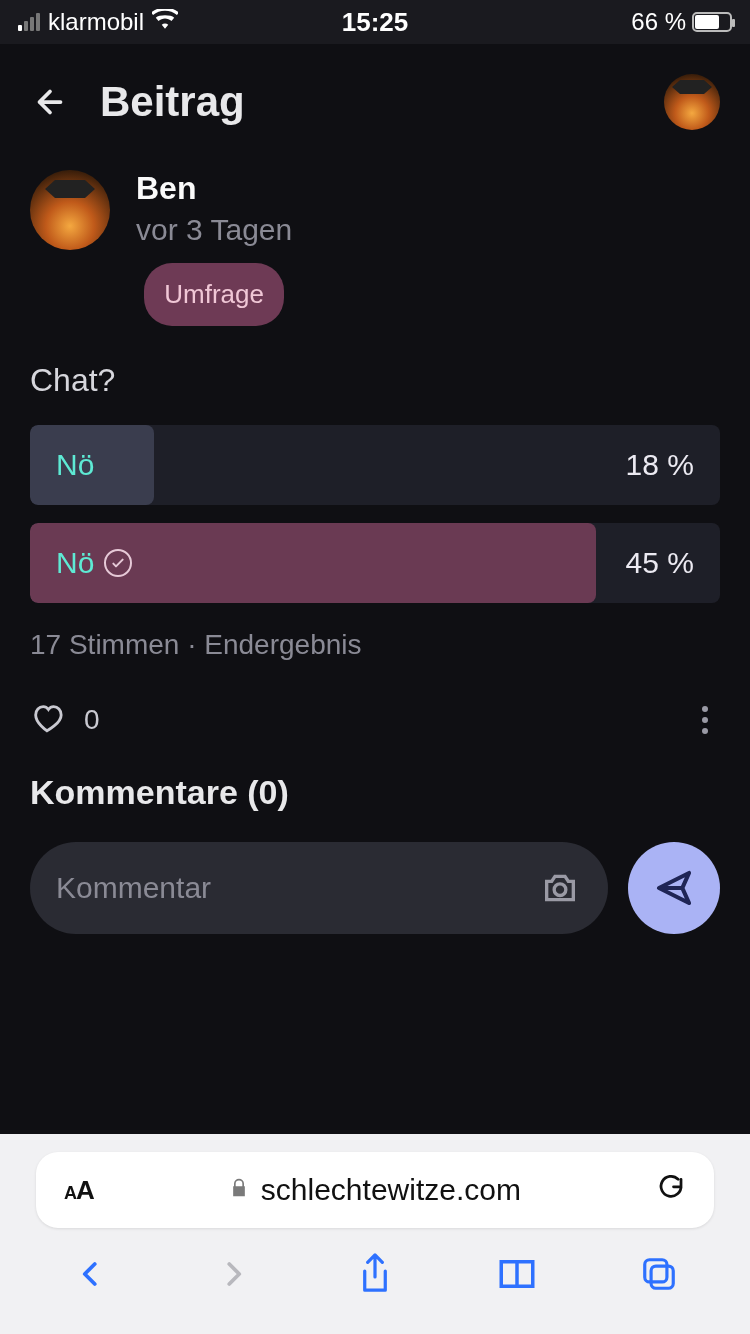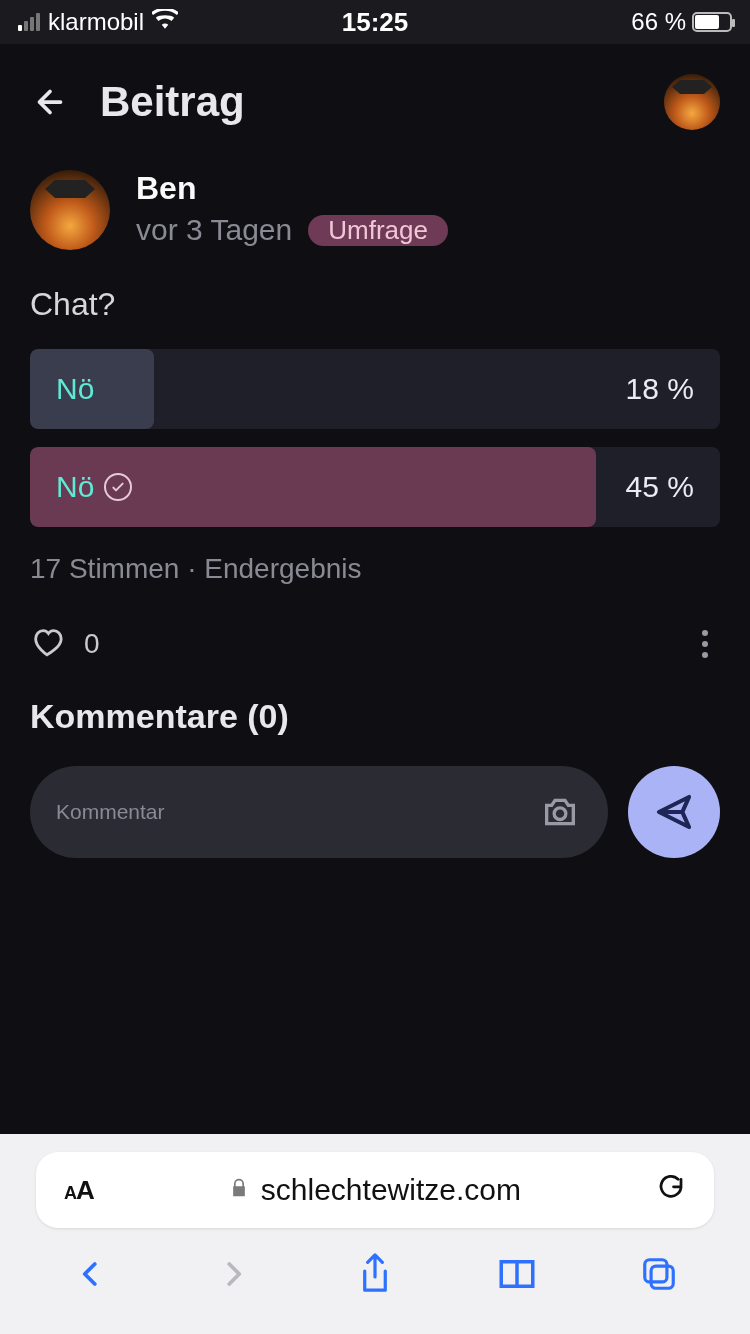--- a/index.html
+++ b/index.html
@@ -26,23 +26,23 @@
   .header-title { font-size: 42px; font-weight: 600; color: #e8e8ea; flex: 1; }
   .avatar { width: 62px; height: 62px; border-radius: 50%; background: radial-gradient(circle at 50% 70%, #f4a840 0%, #c05a1a 35%, #3a1e0a 80%); position: relative; overflow: hidden; }
   .avatar::before { content: ""; position: absolute; top: 6px; left: 50%; transform: translateX(-50%); width: 40px; height: 14px; background: #222; clip-path: polygon(0 50%, 20% 0, 80% 0, 100% 50%, 80% 100%, 20% 100%); }
   .avatar-small { width: 56px; height: 56px; }
   
   .post { padding: 10px 30px 0 30px; }
   .post-head { display: flex; gap: 26px; align-items: flex-start; }
   .post-head .avatar { width: 80px; height: 80px; }
   .post-head .avatar::before { width: 50px; height: 18px; top: 10px; }
   .name { font-size: 32px; font-weight: 600; color: #fafafa; }
-  .meta-row { display: flex; align-items: center; gap: 16px; margin-top: 6px; }
+  .meta-row { display: flex; align-items: center; gap: 16px; margin-top: 6px; flex-direction: column; }
   .timeago { font-size: 30px; color: #8a8a95; }
-  .badge { background: #6e3a55; color: #f0c7d6; font-size: 26px; padding: 0 20px; border-radius: 28px; font-weight: 500; }
+  .badge { background: #6e3a55; color: #f0c7d6; font-size: 26px; padding: 16px 20px; border-radius: 28px; font-weight: 500; }
   .question { font-size: 32px; color: #d6d6dc; margin: 36px 0 26px 0; }
   
   .poll-option { position: relative; height: 80px; background: #1e1f28; border-radius: 8px; margin-bottom: 18px; display: flex; align-items: center; justify-content: space-between; padding: 0 26px; overflow: hidden; }
   .poll-fill { position: absolute; left: 0; top: 0; bottom: 0; border-radius: 8px; z-index: 0; }
   .fill-a { background: #3a3d4e; }
   .fill-b { background: #6a3a53; }
   .poll-label { position: relative; z-index: 1; font-size: 30px; display: flex; align-items: center; gap: 10px; color: #5eead4; }
   .poll-pct { position: relative; z-index: 1; font-size: 30px; color: #eceaf2; }
   .check-circle { width: 28px; height: 28px; border: 2.5px solid #e6c9d7; border-radius: 50%; display: inline-flex; align-items: center; justify-content: center; }
   .check-circle svg { width: 16px; height: 16px; }
@@ -50,21 +50,21 @@
   
   .actions { display: flex; align-items: center; justify-content: space-between; margin-top: 40px; }
   .like-wrap { display: flex; align-items: center; gap: 20px; }
   .like-count { font-size: 28px; color: #c9c9d1; }
   .kebab { width: 30px; height: 30px; display: flex; flex-direction: column; align-items: center; justify-content: center; gap: 5px; }
   .kebab span { width: 6px; height: 6px; background: #9a9aa5; border-radius: 50%; }
   
   .comments-heading { font-size: 34px; font-weight: 600; margin-top: 34px; color: #e8e8ea; }
   .comment-row { display: flex; align-items: center; gap: 20px; margin-top: 30px; }
   .comment-input-wrap { flex: 1; height: 92px; background: #2a2b33; border-radius: 46px; display: flex; align-items: center; padding: 0 26px; gap: 16px; }
-  .comment-input { flex: 1; background: transparent; border: none; outline: none; font-size: 21px; color: #cfcfd6; }
+  .comment-input { flex: 1; background: transparent; border: none; outline: none; font-size: 30px; color: #cfcfd6; }
   .comment-input::placeholder { color: #8a8a95; }
   .cam-btn { width: 44px; height: 44px; display: flex; align-items: center; justify-content: center; }
   .send-btn { width: 92px; height: 92px; background: #aab3f5; border-radius: 50%; display: flex; align-items: center; justify-content: center; }
   
   .browser { position: absolute; bottom: 0; left: 0; right: 0; height: 200px; background: #f1f1f3; }
   .url-bar { margin: 18px 36px 1px 36px; height: 76px; background: #fff; border-radius: 22px; display: flex; align-items: center; padding: 0 28px; gap: 18px; box-shadow: 0 1px 3px rgba(0,0,0,0.1); }
   .aa { font-weight: 700; color: #111; font-size: 26px; letter-spacing: -1px; }
   .aa small { font-size: 18px; }
   .url-center { flex: 1; display: flex; align-items: center; justify-content: center; gap: 12px; }
   .url-text { font-size: 30px; color: #111; }

